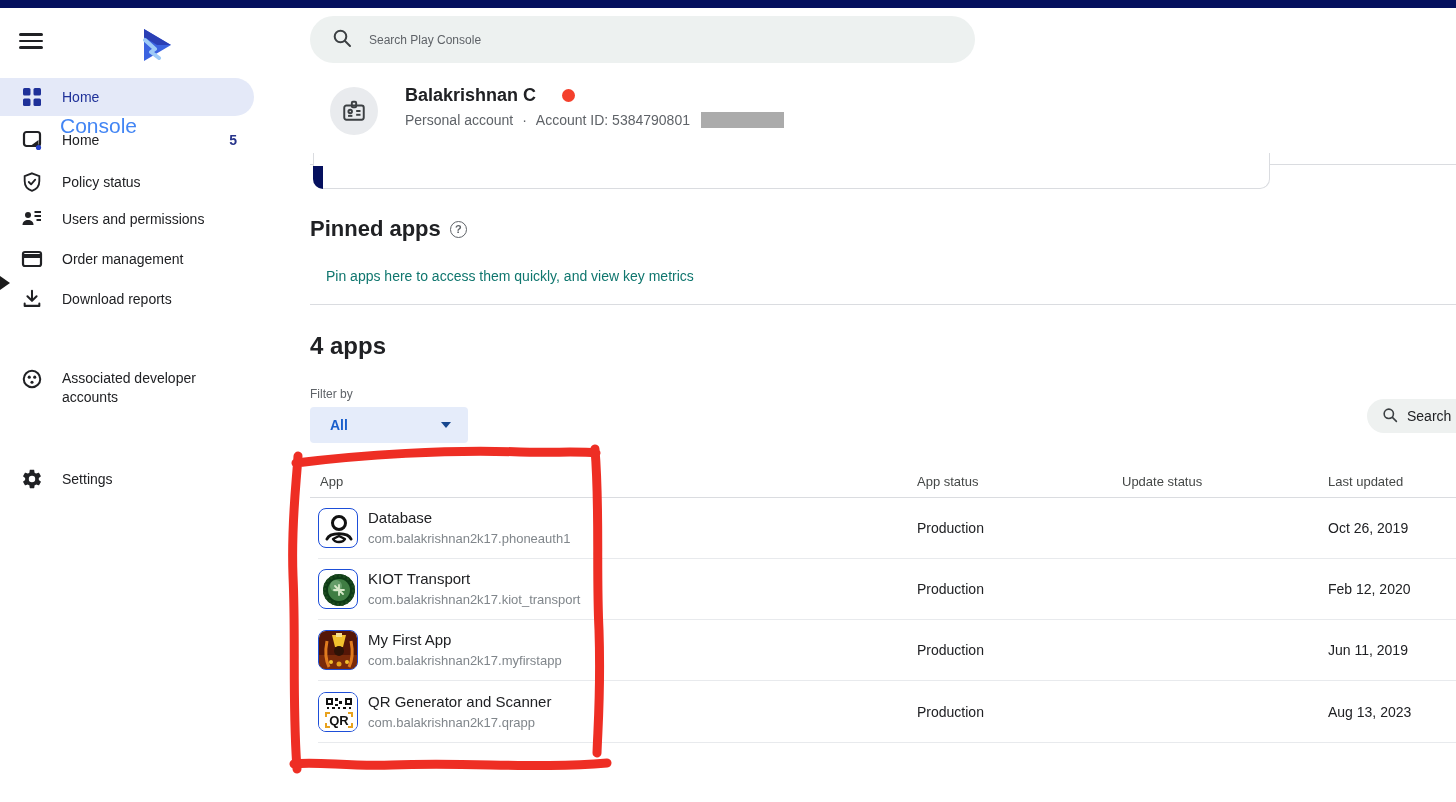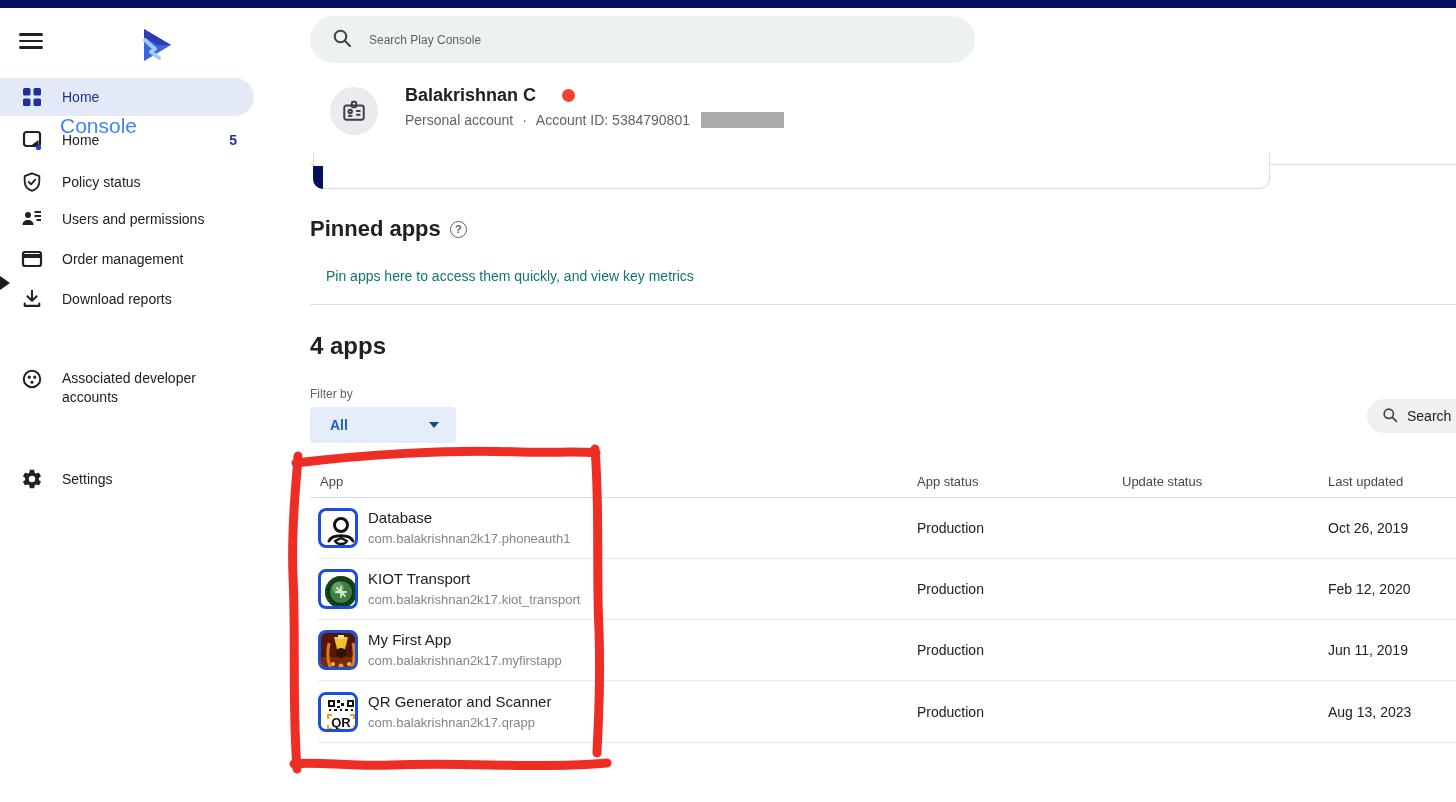--- a/index.html
+++ b/index.html
@@ -49,32 +49,32 @@
   .banner-accent { position:absolute; left:-1px; bottom:-1px; width:10px; height:23px; background:#05105e; border-radius:0 0 0 10px; }
 
   
   .pinned-title { position:absolute; left:310px; top:216px; font-size:22px; font-weight:700; color:#202124; display:flex; align-items:center; gap:9px; }
   .help { width:17px; height:17px; border-radius:50%; border:1.6px solid #5f6368; color:#5f6368; font-size:11px; font-weight:700; display:flex; align-items:center; justify-content:center; cursor:pointer; }
   .pinned-desc { position:absolute; left:310px; top:268px; font-size:14px; color:#0f766e;margin-left:16px; }
   .divider { position:absolute; left:310px; top:304px; width:1146px; border-top:1px solid #dadce0; }
 
   .apps-count { position:absolute; left:310px; top:332px; font-size:24px; font-weight:700; }
   .filter-label { position:absolute; left:310px; top:387px; font-size:12px; color:#5f6368; }
-  .filter-dd { position:absolute; left:310px; top:407px; width:146px; height:36px; background:#e5ecfa; border-radius:4px; display:flex; align-items:center; justify-content:space-between; padding:0 17px 0 20px; cursor:pointer; }
+  .filter-dd { position:absolute; left:310px; top:407px; width:158px; height:36px; background:#e5ecfa; border-radius:4px; display:flex; align-items:center; justify-content:space-between; padding:0 17px 0 20px; cursor:pointer; }
   .filter-dd .val { font-size:14px; font-weight:700; color:#1a5fcc; }
   .caret { width:0; height:0; border-left:5px solid transparent; border-right:5px solid transparent; border-top:6px solid #17478f; }
 
   .search-btn { position:absolute; left:1367px; top:399px; width:120px; height:34px; background:#eef1f0; border-radius:17px; display:flex; align-items:center; gap:9px; padding-left:15px; font-size:14px; color:#202124; cursor:pointer; }
 
   
   .thead-label { position:absolute; top:474px; font-size:13px; color:#444746; }
   .thead-divider { position:absolute; left:310px; top:497px; width:1146px; border-top:1px solid #dadce0; }
   .trow { position:absolute; left:310px; width:1146px; height:61px; cursor:pointer; }
   .trow .row-div { position:absolute; left:8px; bottom:0; width:1138px; border-top:1px solid #e8eaed; }
-  .app-ic { position:absolute; left:8px; top:10px; width:40px; height:40px; border-radius:8px; border:3px solid #1d4ed8; overflow:hidden; background:#fff; }
+  .app-ic { position:absolute; left:8px; top:10px; width:40px; height:40px; border-radius:8px; border:1px solid #1d4ed8; overflow:hidden; background:#fff; }
   .app-name { position:absolute; left:58px; top:11px; font-size:15px; color:#202124; }
   .app-pkg { position:absolute; left:58px; top:33px; font-size:13px; color:#80868b; }
   .app-status { position:absolute; left:607px; top:22px; font-size:14px; }
   .app-date { position:absolute; left:1018px; top:22px; font-size:14px; }
 
   .annotation { position:absolute; left:0; top:0; width:1456px; height:802px; pointer-events:none; }
 </style>
 </head>
 <body>
 

